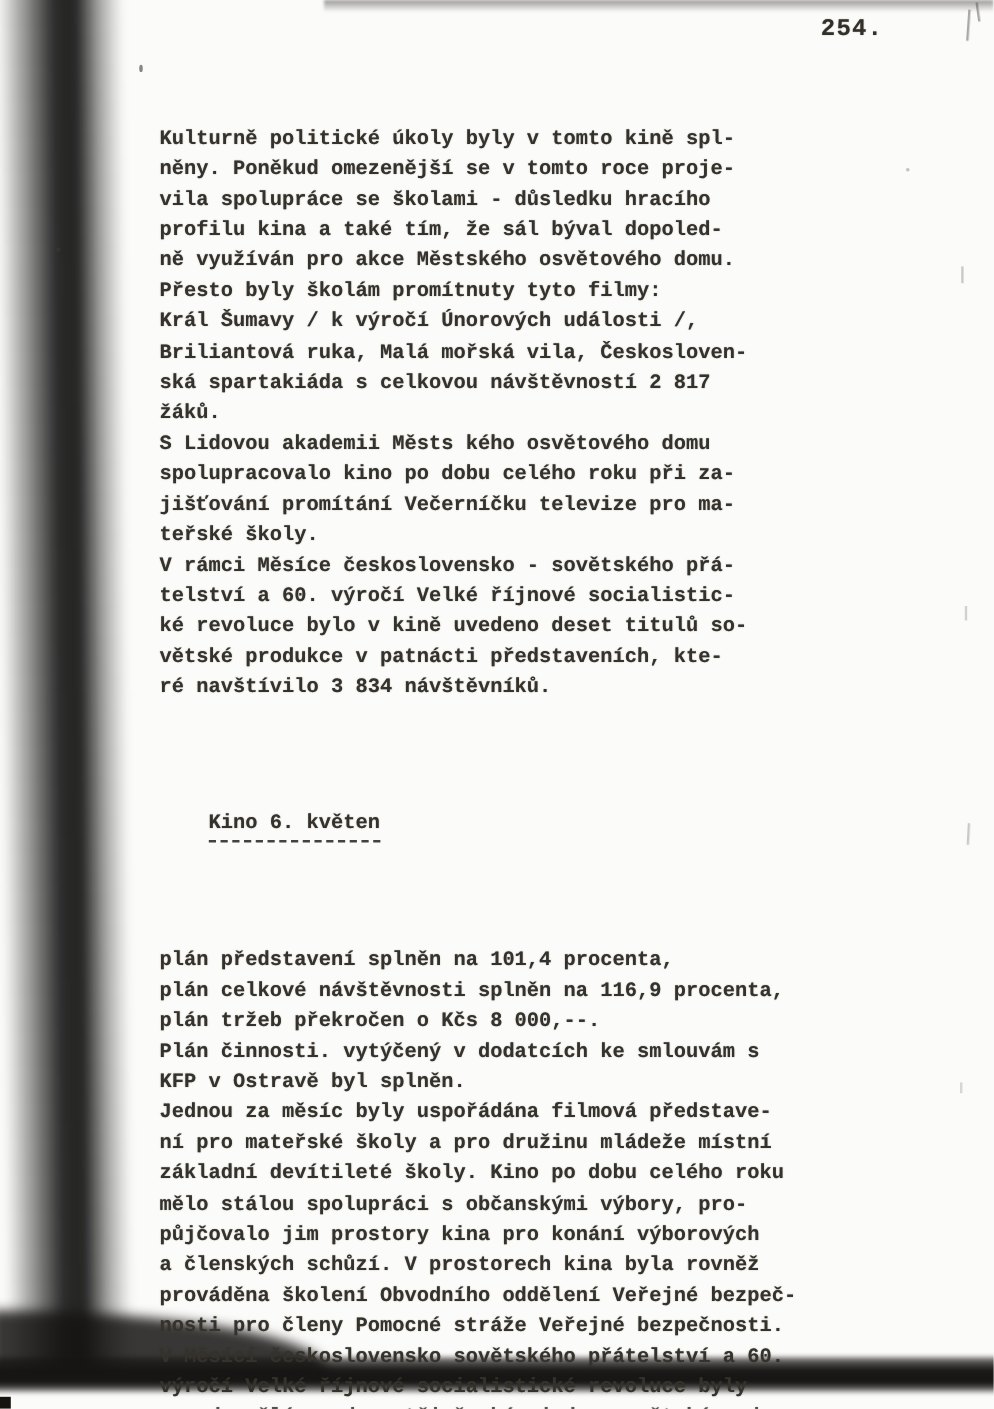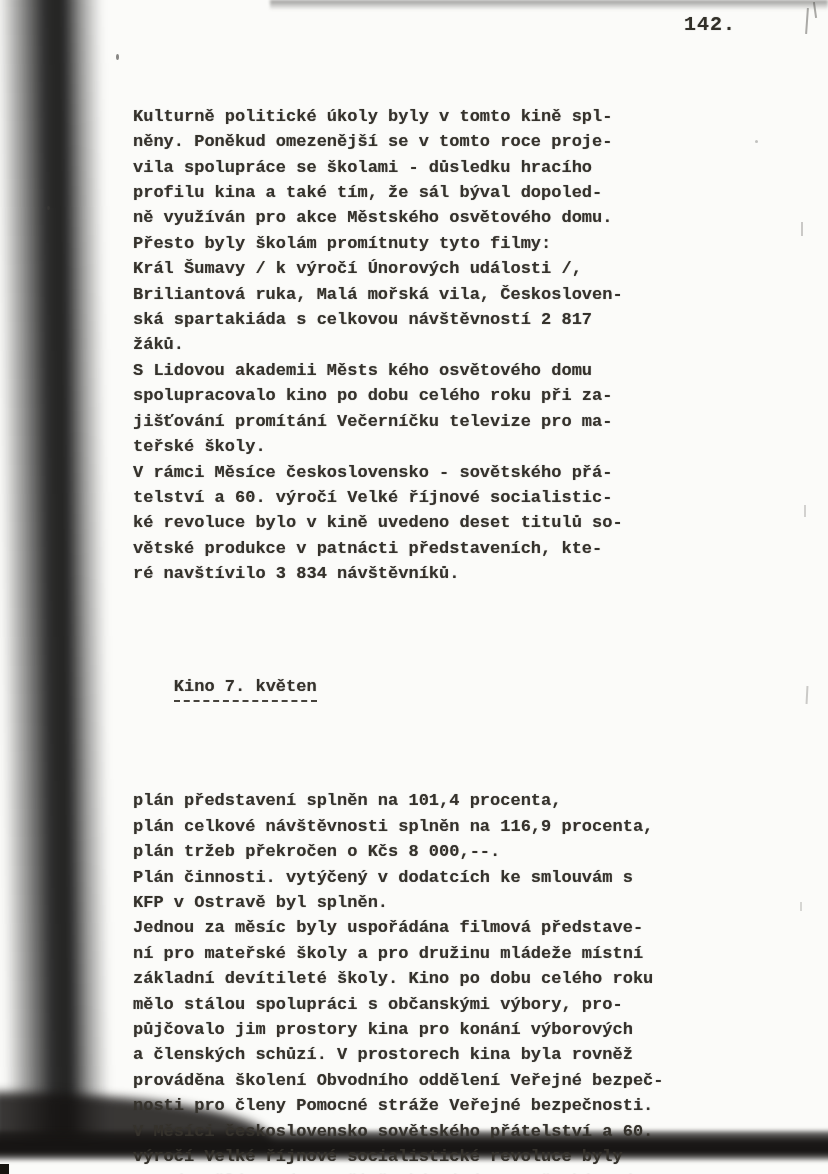--- a/index.html
+++ b/index.html
@@ -136,21 +136,21 @@
 <div class="edge-scratch scratch-1"></div>
 <div class="edge-scratch scratch-2"></div>
 <div class="edge-scratch scratch-3"></div>
 <div class="edge-scratch scratch-4"></div>
 <div class="edge-scratch scratch-5"></div>
 <div class="edge-scratch scratch-6"></div>
 <div class="speck speck-1"></div>
 <div class="speck speck-2"></div>
 <div class="speck speck-3"></div>
 
-<div class="page-number">142.</div>
+<div class="page-number">254.</div>
 
 <div class="text-block">
   <div><div>Kulturně politické úkoly byly v tomto kině spl-</div><div>něny. Poněkud omezenější se v tomto roce proje-</div><div>vila spolupráce se školami - důsledku hracího</div><div>profilu kina a také tím, že sál býval dopoled-</div><div>ně využíván pro akce Městského osvětového domu.</div><div>Přesto byly školám promítnuty tyto filmy:</div><div>Král Šumavy / k výročí Únorových události /,</div><div>Briliantová ruka, Malá mořská vila, Českosloven-</div><div>ská spartakiáda s celkovou návštěvností 2 817</div><div>žáků.</div><div>S Lidovou akademii Městs kého osvětového domu</div><div>spolupracovalo kino po dobu celého roku při za-</div><div>jišťování promítání Večerníčku televize pro ma-</div><div>teřské školy.</div><div>V rámci Měsíce československo - sovětského přá-</div><div>telství a 60. výročí Velké říjnové socialistic-</div><div>ké revoluce bylo v kině uvedeno deset titulů so-</div><div>větské produkce v patnácti představeních, kte-</div><div>ré navštívilo 3 834 návštěvníků.</div></div>
   <div class="section-heading">
-    <span>Kino 7. květen</span>
+    <span>Kino 6. květen</span>
   </div>
   <div><div>plán představení splněn na 101,4 procenta,</div><div>plán celkové návštěvnosti splněn na 116,9 procenta,</div><div>plán tržeb překročen o Kčs 8 000,--.</div><div>Plán činnosti. vytýčený v dodatcích ke smlouvám s</div><div>KFP v Ostravě byl splněn.</div><div>Jednou za měsíc byly uspořádána filmová představe-</div><div>ní pro mateřské školy a pro družinu mládeže místní</div><div>základní devítileté školy. Kino po dobu celého roku</div><div>mělo stálou spolupráci s občanskými výbory, pro-</div><div>půjčovalo jim prostory kina pro konání výborových</div><div>a členských schůzí. V prostorech kina byla rovněž</div><div>prováděna školení Obvodního oddělení Veřejné bezpeč-</div><div>nosti pro členy Pomocné stráže Veřejné bezpečnosti.</div><div>V Měsíci československo sovětského přátelství a 60.</div><div>výročí Velké říjnové socialistické revoluce byly</div><div>pro dospělé uvedeny tři české, jeden sovětský a dva</div></div>
 </div>
 
 </body></html>

